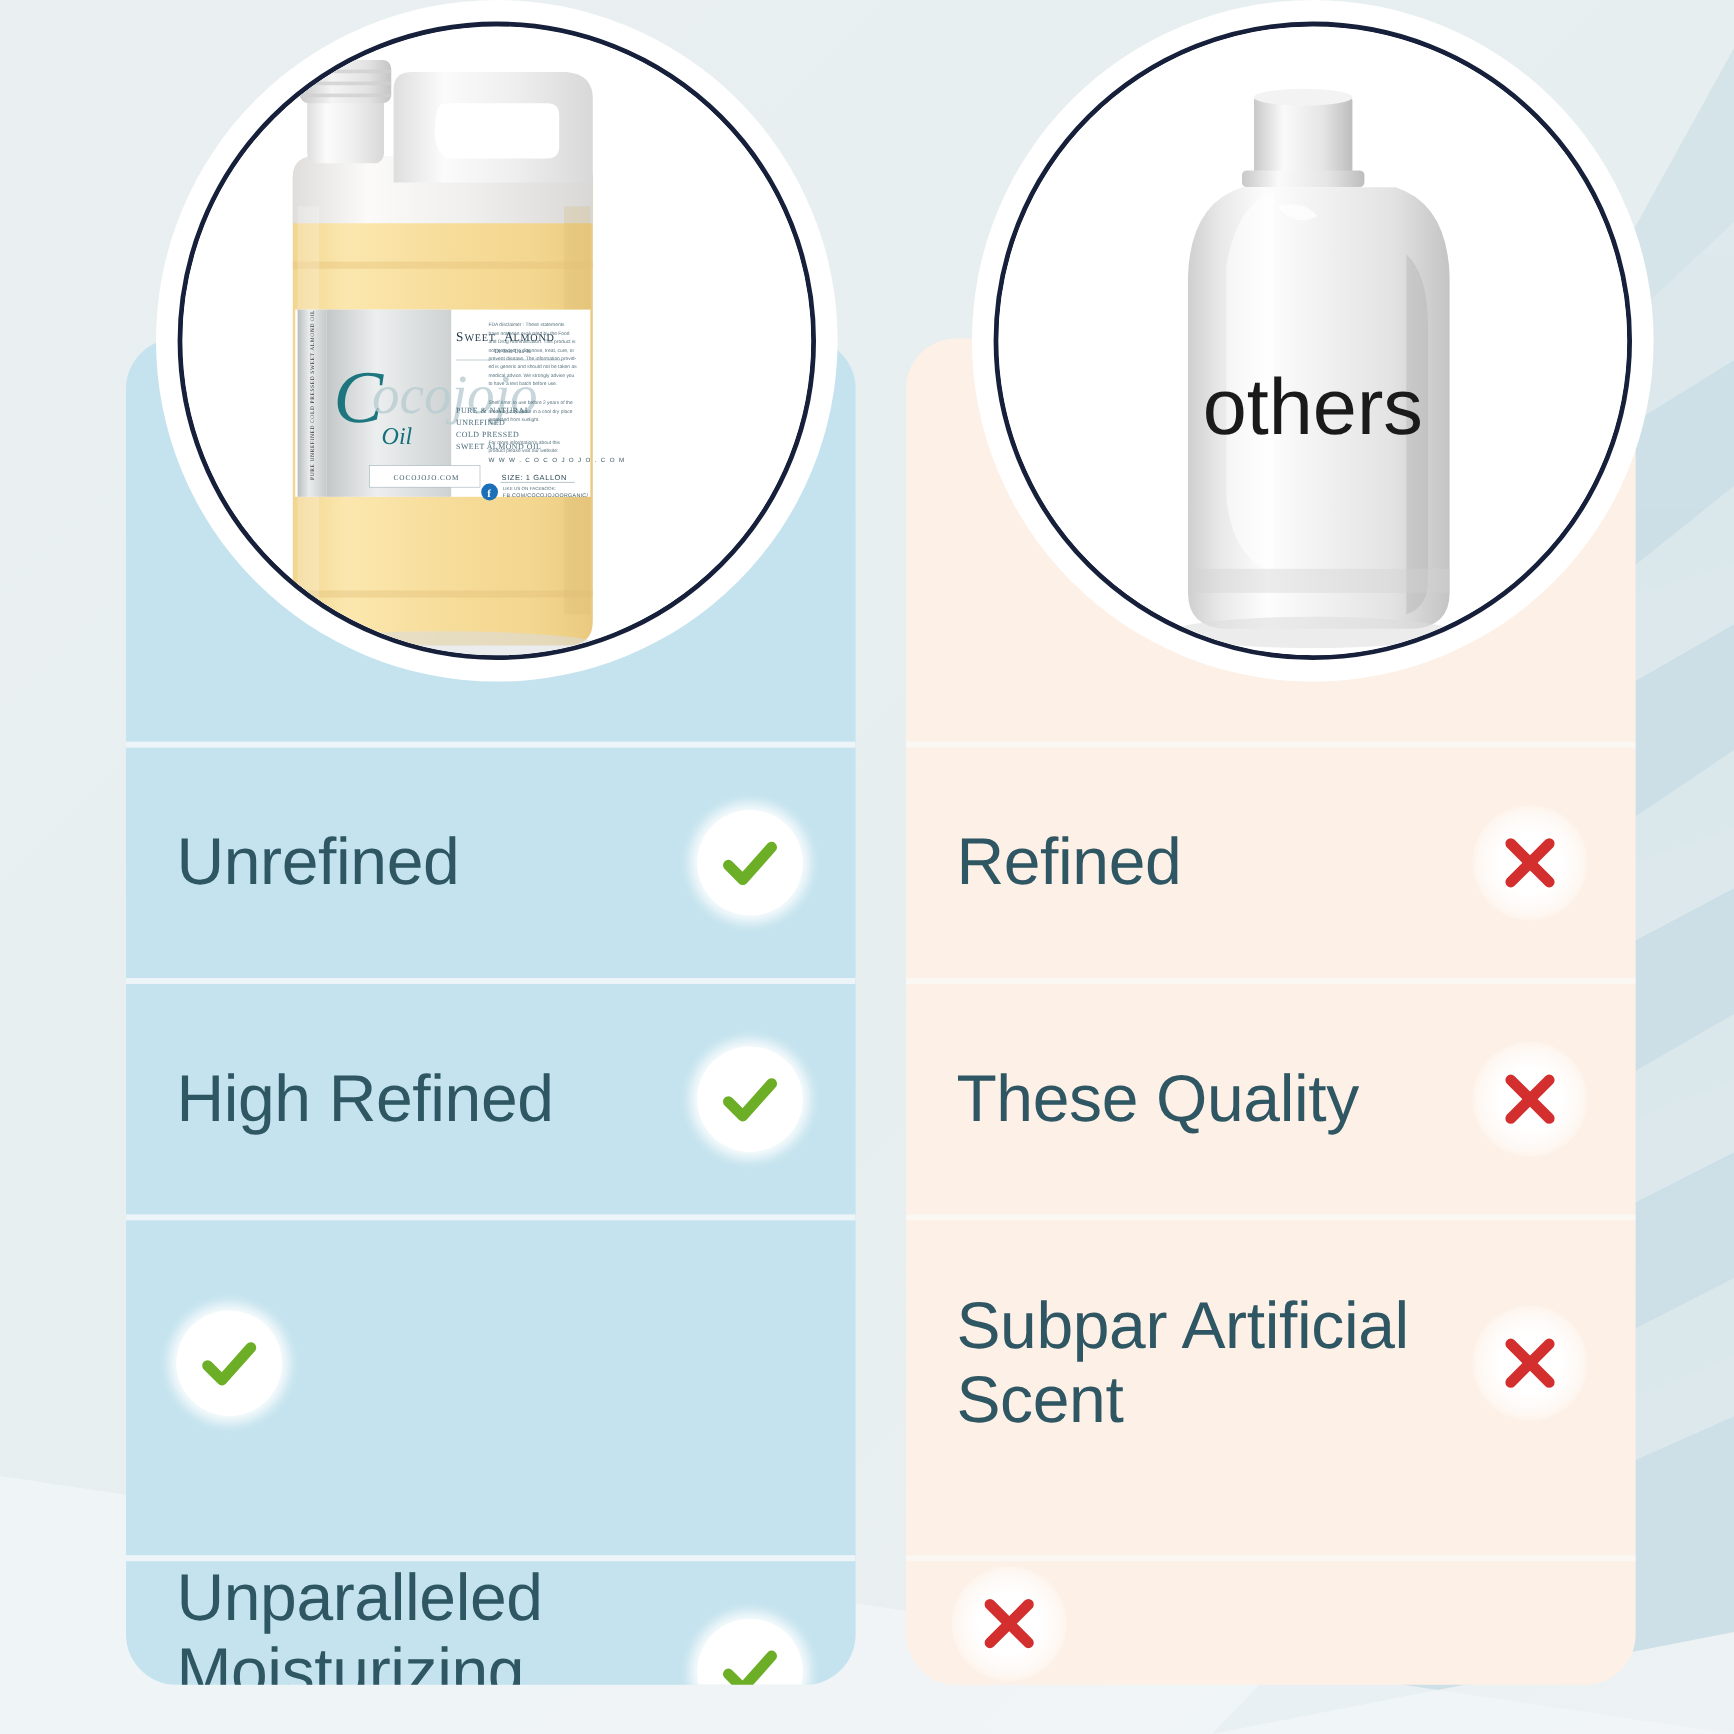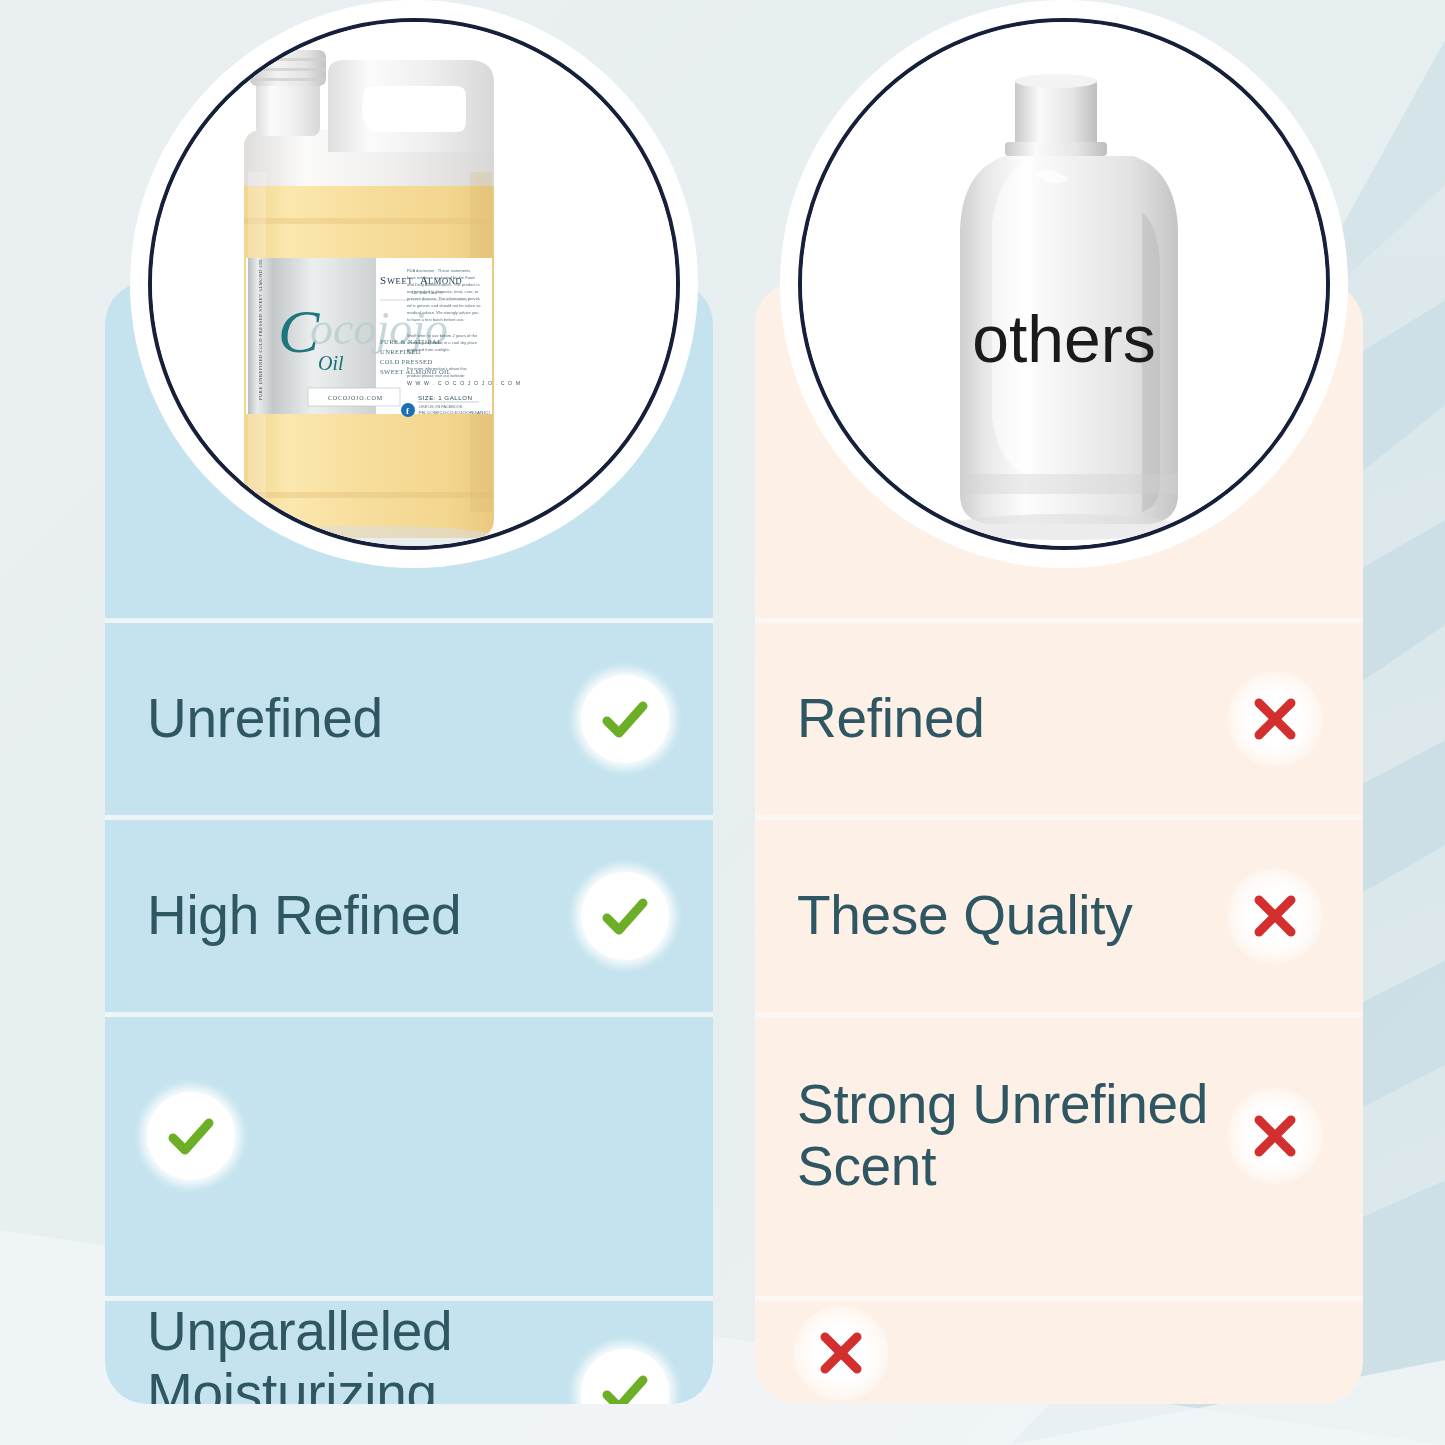--- a/index.html
+++ b/index.html
@@ -84,21 +84,21 @@
     position:absolute;
     width:524px;height:524px;
     border-radius:50%;
     background:#ffffff;
     border:4px solid #16203a;
     box-shadow:0 0 0 18px #ffffff;
     overflow:hidden;
     z-index:3;
   }
   .media-circle.left{left:148px;top:18px;}
-  .media-circle.right{left:798px;top:18px;}
+  .media-circle.right{left:828px;top:18px;}
   .media-inner{position:absolute;inset:0;}
   .media-inner svg{width:100%;height:100%;display:block;}
 
   
   .lbl-serif{font-family:"Liberation Serif", serif;}
 </style>
 </head>
 <body>
 
 <div id="bg-decor">
@@ -196,21 +196,21 @@
         <span class="feature-text">These Quality</span>
         <span class="status-icon cross">
           <svg width="56" height="56" viewBox="0 0 56 56">
             <line x1="12" y1="12" x2="44" y2="44" stroke="#d32f2f" stroke-width="9" stroke-linecap="round"></line>
             <line x1="44" y1="12" x2="12" y2="44" stroke="#d32f2f" stroke-width="9" stroke-linecap="round"></line>
           </svg>
         </span>
       </div>
 
       <div class="feature-row r3">
-        <span class="feature-text">Strong Unrefined
+        <span class="feature-text">Subpar Artificial
 Scent</span>
         <span class="status-icon cross">
           <svg width="56" height="56" viewBox="0 0 56 56">
             <line x1="12" y1="12" x2="44" y2="44" stroke="#d32f2f" stroke-width="9" stroke-linecap="round"></line>
             <line x1="44" y1="12" x2="12" y2="44" stroke="#d32f2f" stroke-width="9" stroke-linecap="round"></line>
           </svg>
         </span>
       </div>
 
       <div class="feature-row r4">

